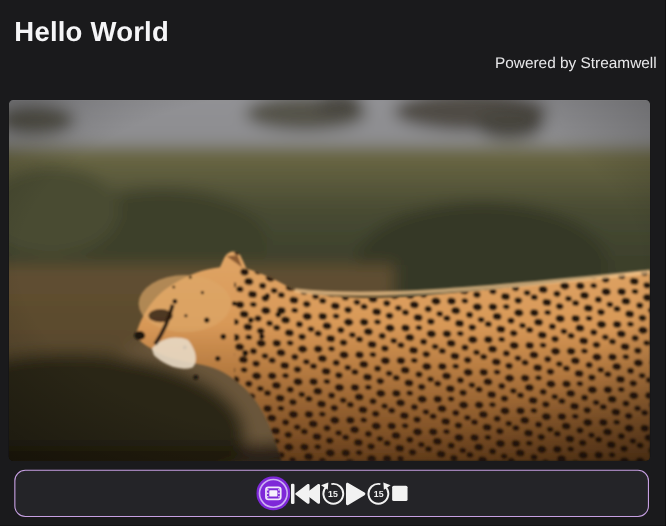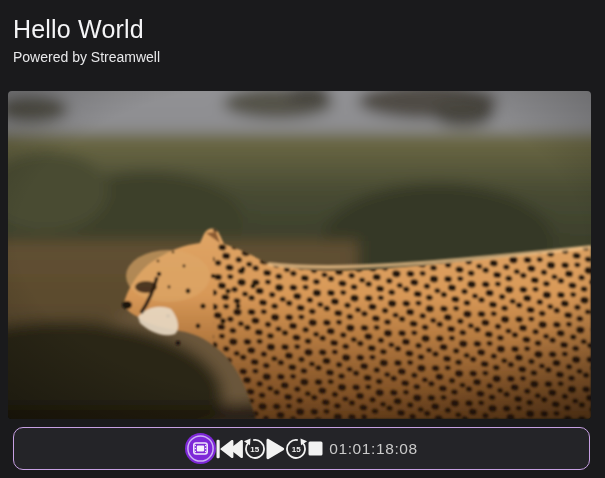--- a/index.html
+++ b/index.html
@@ -10,30 +10,31 @@
     box-sizing:border-box;
     padding:8px 8px 0 8px;
     font-family:"Liberation Sans", sans-serif;
     overflow:hidden;
   }
   .title{
     margin:0 0 0 5px;
     padding-top:6px;
     font-size:25px;
     line-height:30px;
-    font-weight:400;
+    font-weight:700;
     letter-spacing:.2px;
     color:#f5f5f7;
   }
   .subtitle{
     margin:5px 0 4px 5px;
     font-size:14px;
     line-height:17px;
     font-weight:400;
     color:#e8e8ea;
+    text-align:right;
   }
   .video-frame{
     margin-top:25px;
     width:583px;height:328px;
     border-radius:4px;
     overflow:hidden;
     background:#000;
     position:relative;
     cursor:pointer;
   }
@@ -279,16 +280,15 @@
     </button>
 
     <button class="ctl-btn">
       <span>
         <svg width="15" height="15" viewBox="0 0 15 15" class="icon-fill">
           <rect x="0.5" y="0.5" width="14" height="14" rx="1.5"></rect>
         </svg>
       </span>
     </button>
 
-    <span class="timecode">01:01:18:08</span>
   </div>
 
 </div>
 
 </body></html>

